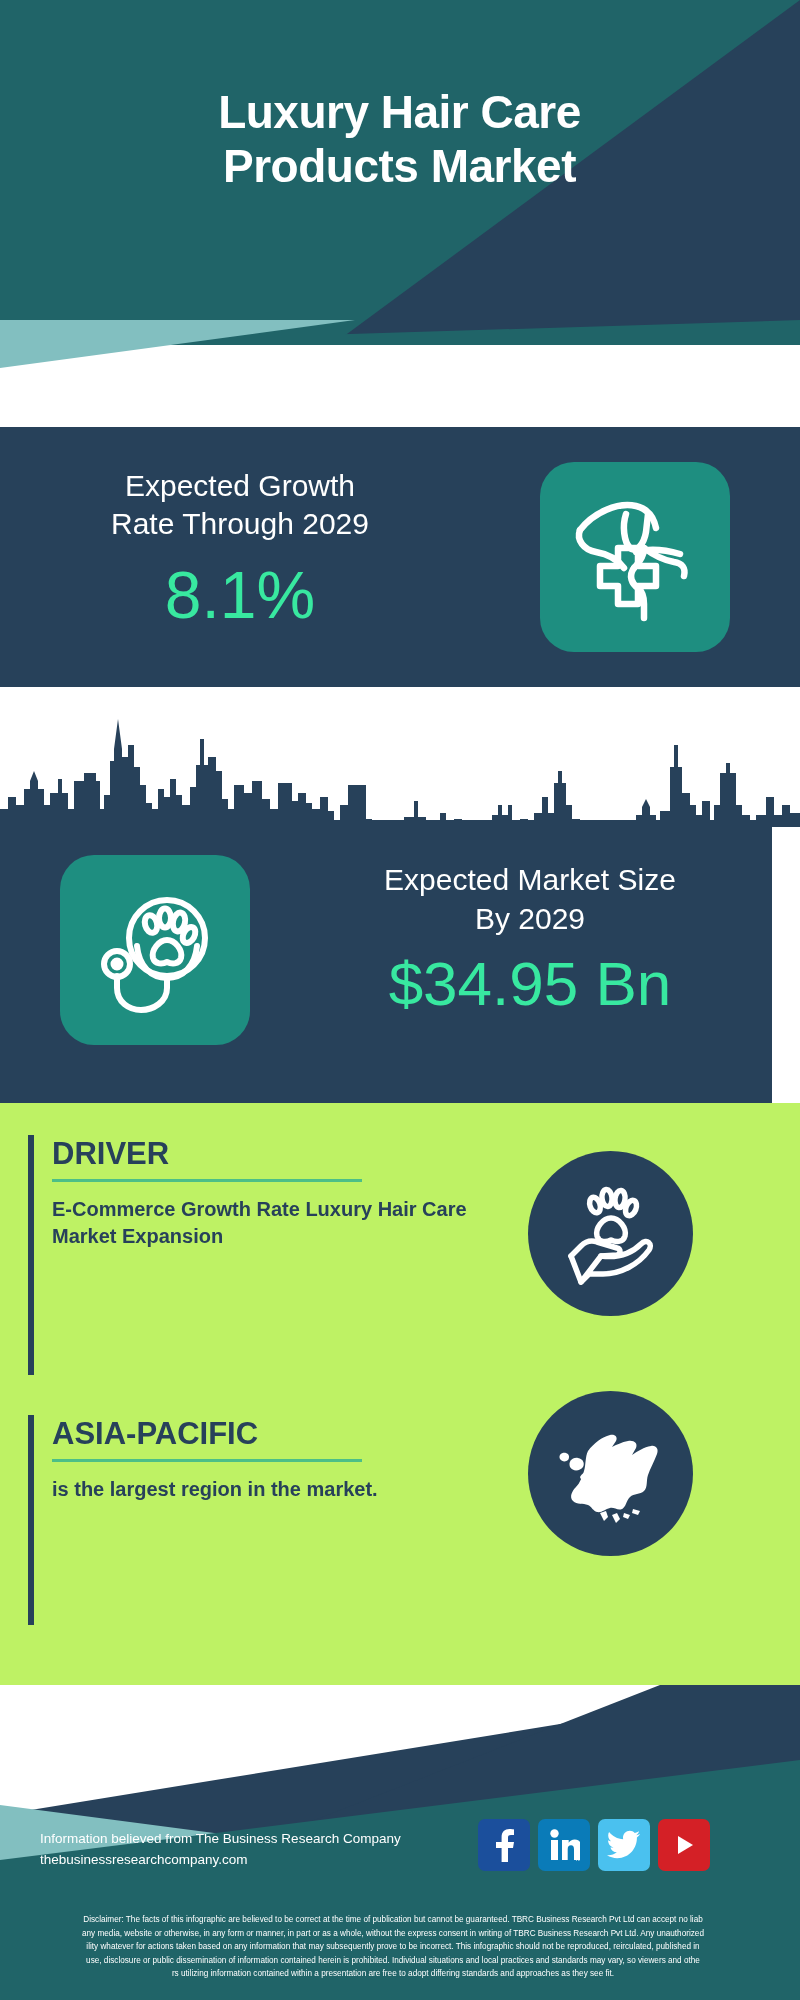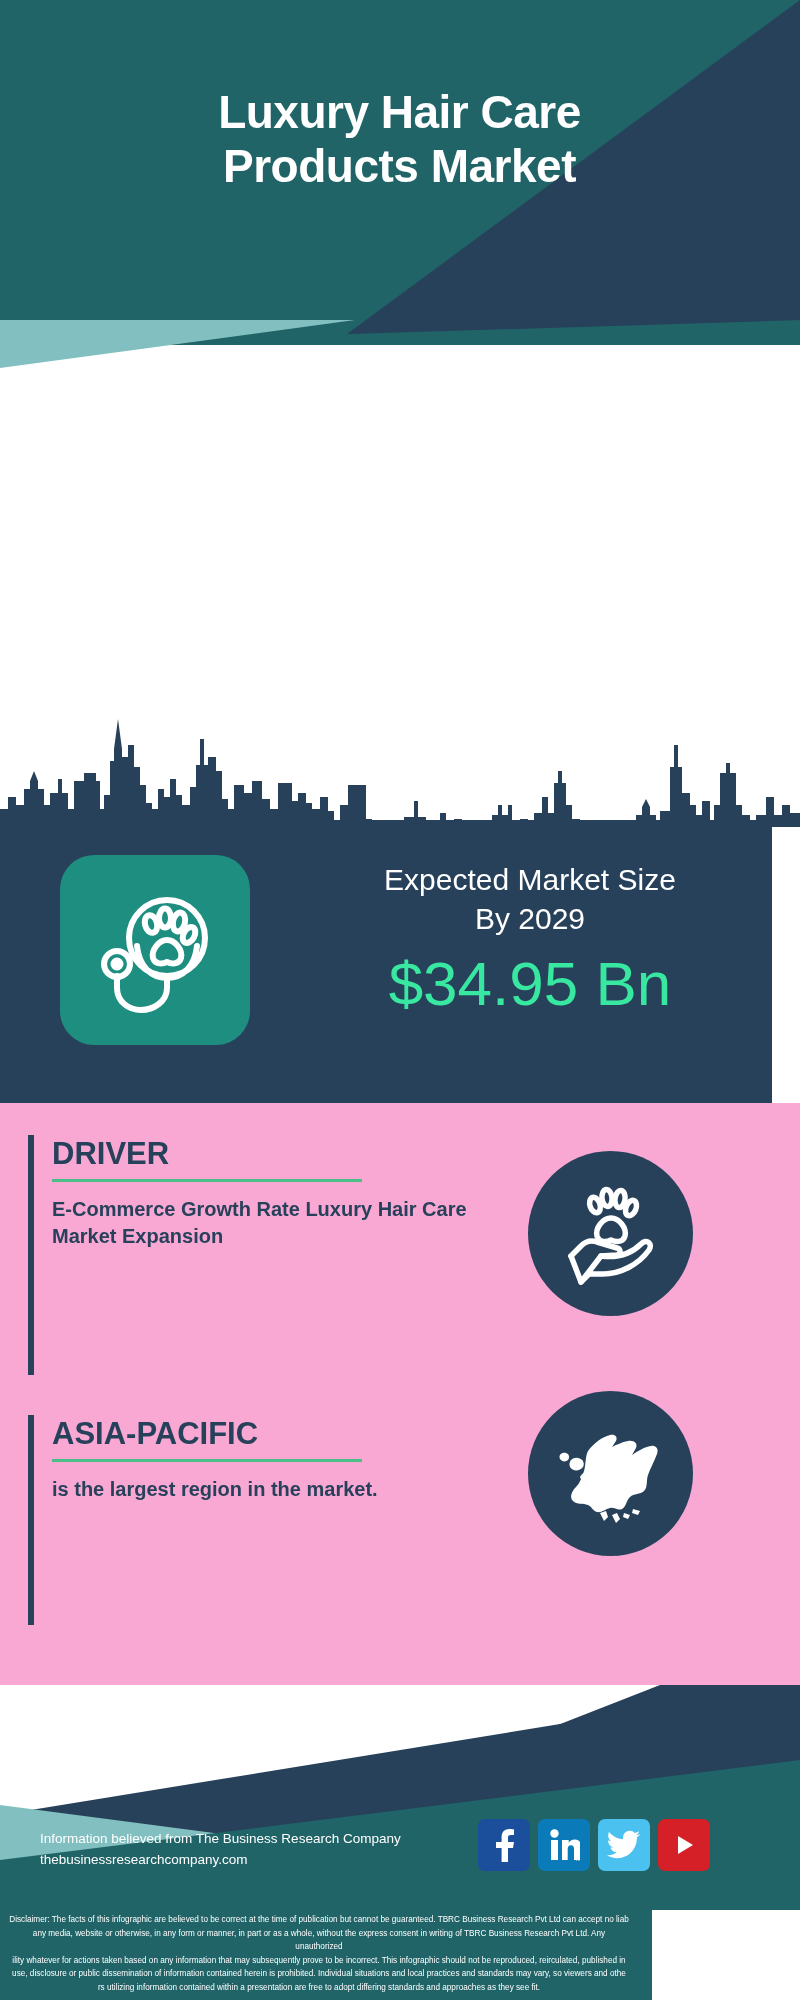--- a/index.html
+++ b/index.html
@@ -81,21 +81,21 @@
     text-align:center; color:#ffffff;
     font-size:30px; line-height:39px;
   }
   .market-value {
     position:absolute; left:290px; top:125px; width:480px;
     text-align:center; color:#38e8a0;
     font-size:62px; line-height:78px;
   }
 
   
-  .content { position:absolute; left:0; top:1103px; width:800px; height:582px; background:#f9a8d4; }
+  .content { position:absolute; left:0; top:1103px; width:800px; height:582px; background:#bef264; }
 
   .block { position:absolute; left:28px; width:560px; }
   .block-bar {
     position:absolute; left:0; top:0; width:6px;
     background:#27415a;
   }
   .block-inner { position:absolute; left:24px; top:0; width:430px; }
   .block-head {
     color:#27415a; font-size:31px; font-weight:bold; letter-spacing:0px;
     line-height:38px;
@@ -149,21 +149,21 @@
     width:52px; height:52px; border-radius:7px;
     display:flex; align-items:center; justify-content:center;
   }
   .s-fb { background:#1b4f9c; }
   .s-li { background:#0a7bb8; }
   .s-tw { background:#4ac1ef; }
   .s-yt { background:#d42026; }
 
   
   .disclaimer {
-    position:absolute; left:0; top:1905px; width:652px; height:95px;
+    position:absolute; left:0; top:1905px; width:800px; height:95px;
     background:#206468; color:#ffffff;
     font-size:8.2px; line-height:13.5px;
     text-align:center; padding:8px 23px 0 9px;
     z-index:7;
   }
   .disclaimer span { display:block; }
 </style>
 </head>
 <body>
 
@@ -173,20 +173,43 @@
     <div class="header-clip">
       <div class="header-diag"></div>
     </div>
     <div class="header-title">
       <div>Luxury Hair Care</div>
       <div>Products Market</div>
     </div>
   </div>
   <div class="teal-tri"></div>
 
+  <div class="growth">
+    <div class="growth-text">
+      <div>Expected Growth</div>
+      <div>Rate Through 2029</div>
+    </div>
+    <div class="growth-value">8.1%</div>
+
+    <div class="icon-rounded growth-icon">
+      <svg width="130" height="130" viewBox="0 0 130 130" fill="none" stroke="#ffffff" stroke-width="6.5" stroke-linecap="round" stroke-linejoin="round">
+
+        <path d="M10 38 C6 48 14 58 26 60 C38 62 48 68 54 76"></path>
+        <path d="M10 38 C24 20 48 10 66 14 C78 17 84 26 86 36"></path>
+        <path d="M56 22 C52 34 54 50 60 56 C66 62 74 52 76 40 L78 22"></path>
+
+        <path d="M66 60 C80 56 96 58 110 62"></path>
+        <path d="M64 76 C70 70 74 62 74 56"></path>
+        <path d="M74 56 C82 62 92 68 104 70 C112 71 116 76 114 84"></path>
+        <path d="M64 76 C58 84 62 92 68 96 C72 99 74 104 74 112 L74 126"></path>
+
+        <path d="M30 74 L48 74 L48 56 L68 56 L68 74 L86 74 L86 94 L68 94 L68 112 L48 112 L48 94 L30 94 Z"></path>
+      </svg>
+    </div>
+  </div>
 
   <div class="skyline-band">
     <svg width="800" height="118" viewBox="0 0 800 118" preserveAspectRatio="none">
       <path fill="#27415a" d="M0 118 L0 100 L8 100 L8 88 L16 88 L16 96 L24 96 L24 80 L30 80 L30 72 L34 62 L38 72 L38 80 L44 80 L44 96 L50 96 L50 84 L58 84 L58 70 L62 70 L62 84 L68 84 L68 100 L74 100 L74 72 L84 72 L84 64 L96 64 L96 72 L100 72 L100 100 L104 100 L104 86 L110 86 L110 52 L114 52 L114 40 L118 10 L122 40 L122 48 L128 48 L128 36 L134 36 L134 58 L140 58 L140 76 L146 76 L146 94 L152 94 L152 100 L158 100 L158 80 L164 80 L164 88 L170 88 L170 70 L176 70 L176 86 L182 86 L182 96 L190 96 L190 78 L196 78 L196 56 L200 56 L200 30 L204 30 L204 56 L208 56 L208 48 L216 48 L216 62 L222 62 L222 90 L228 90 L228 100 L234 100 L234 76 L244 76 L244 84 L252 84 L252 72 L262 72 L262 90 L270 90 L270 100 L278 100 L278 74 L292 74 L292 92 L298 92 L298 84 L306 84 L306 94 L312 94 L312 100 L320 100 L320 88 L328 88 L328 102 L334 102 L334 112 L340 112 L340 96 L348 96 L348 76 L366 76 L366 110 L372 110 L372 118 Z"></path>
       <path fill="#27415a" d="M380 118 L380 112 L396 112 L396 118 Z"></path>
       <path fill="#27415a" d="M400 118 L400 116 L800 116 L800 118 Z"></path>
       <path fill="#27415a" d="M404 118 L404 108 L414 108 L414 92 L418 92 L418 108 L426 108 L426 118 Z"></path>
       <path fill="#27415a" d="M432 118 L432 112 L440 112 L440 104 L446 104 L446 118 Z"></path>
       <path fill="#27415a" d="M454 118 L454 110 L462 110 L462 118 Z"></path>
       <path fill="#27415a" d="M492 118 L492 106 L498 106 L498 96 L502 96 L502 106 L508 106 L508 96 L512 96 L512 118 Z"></path>

